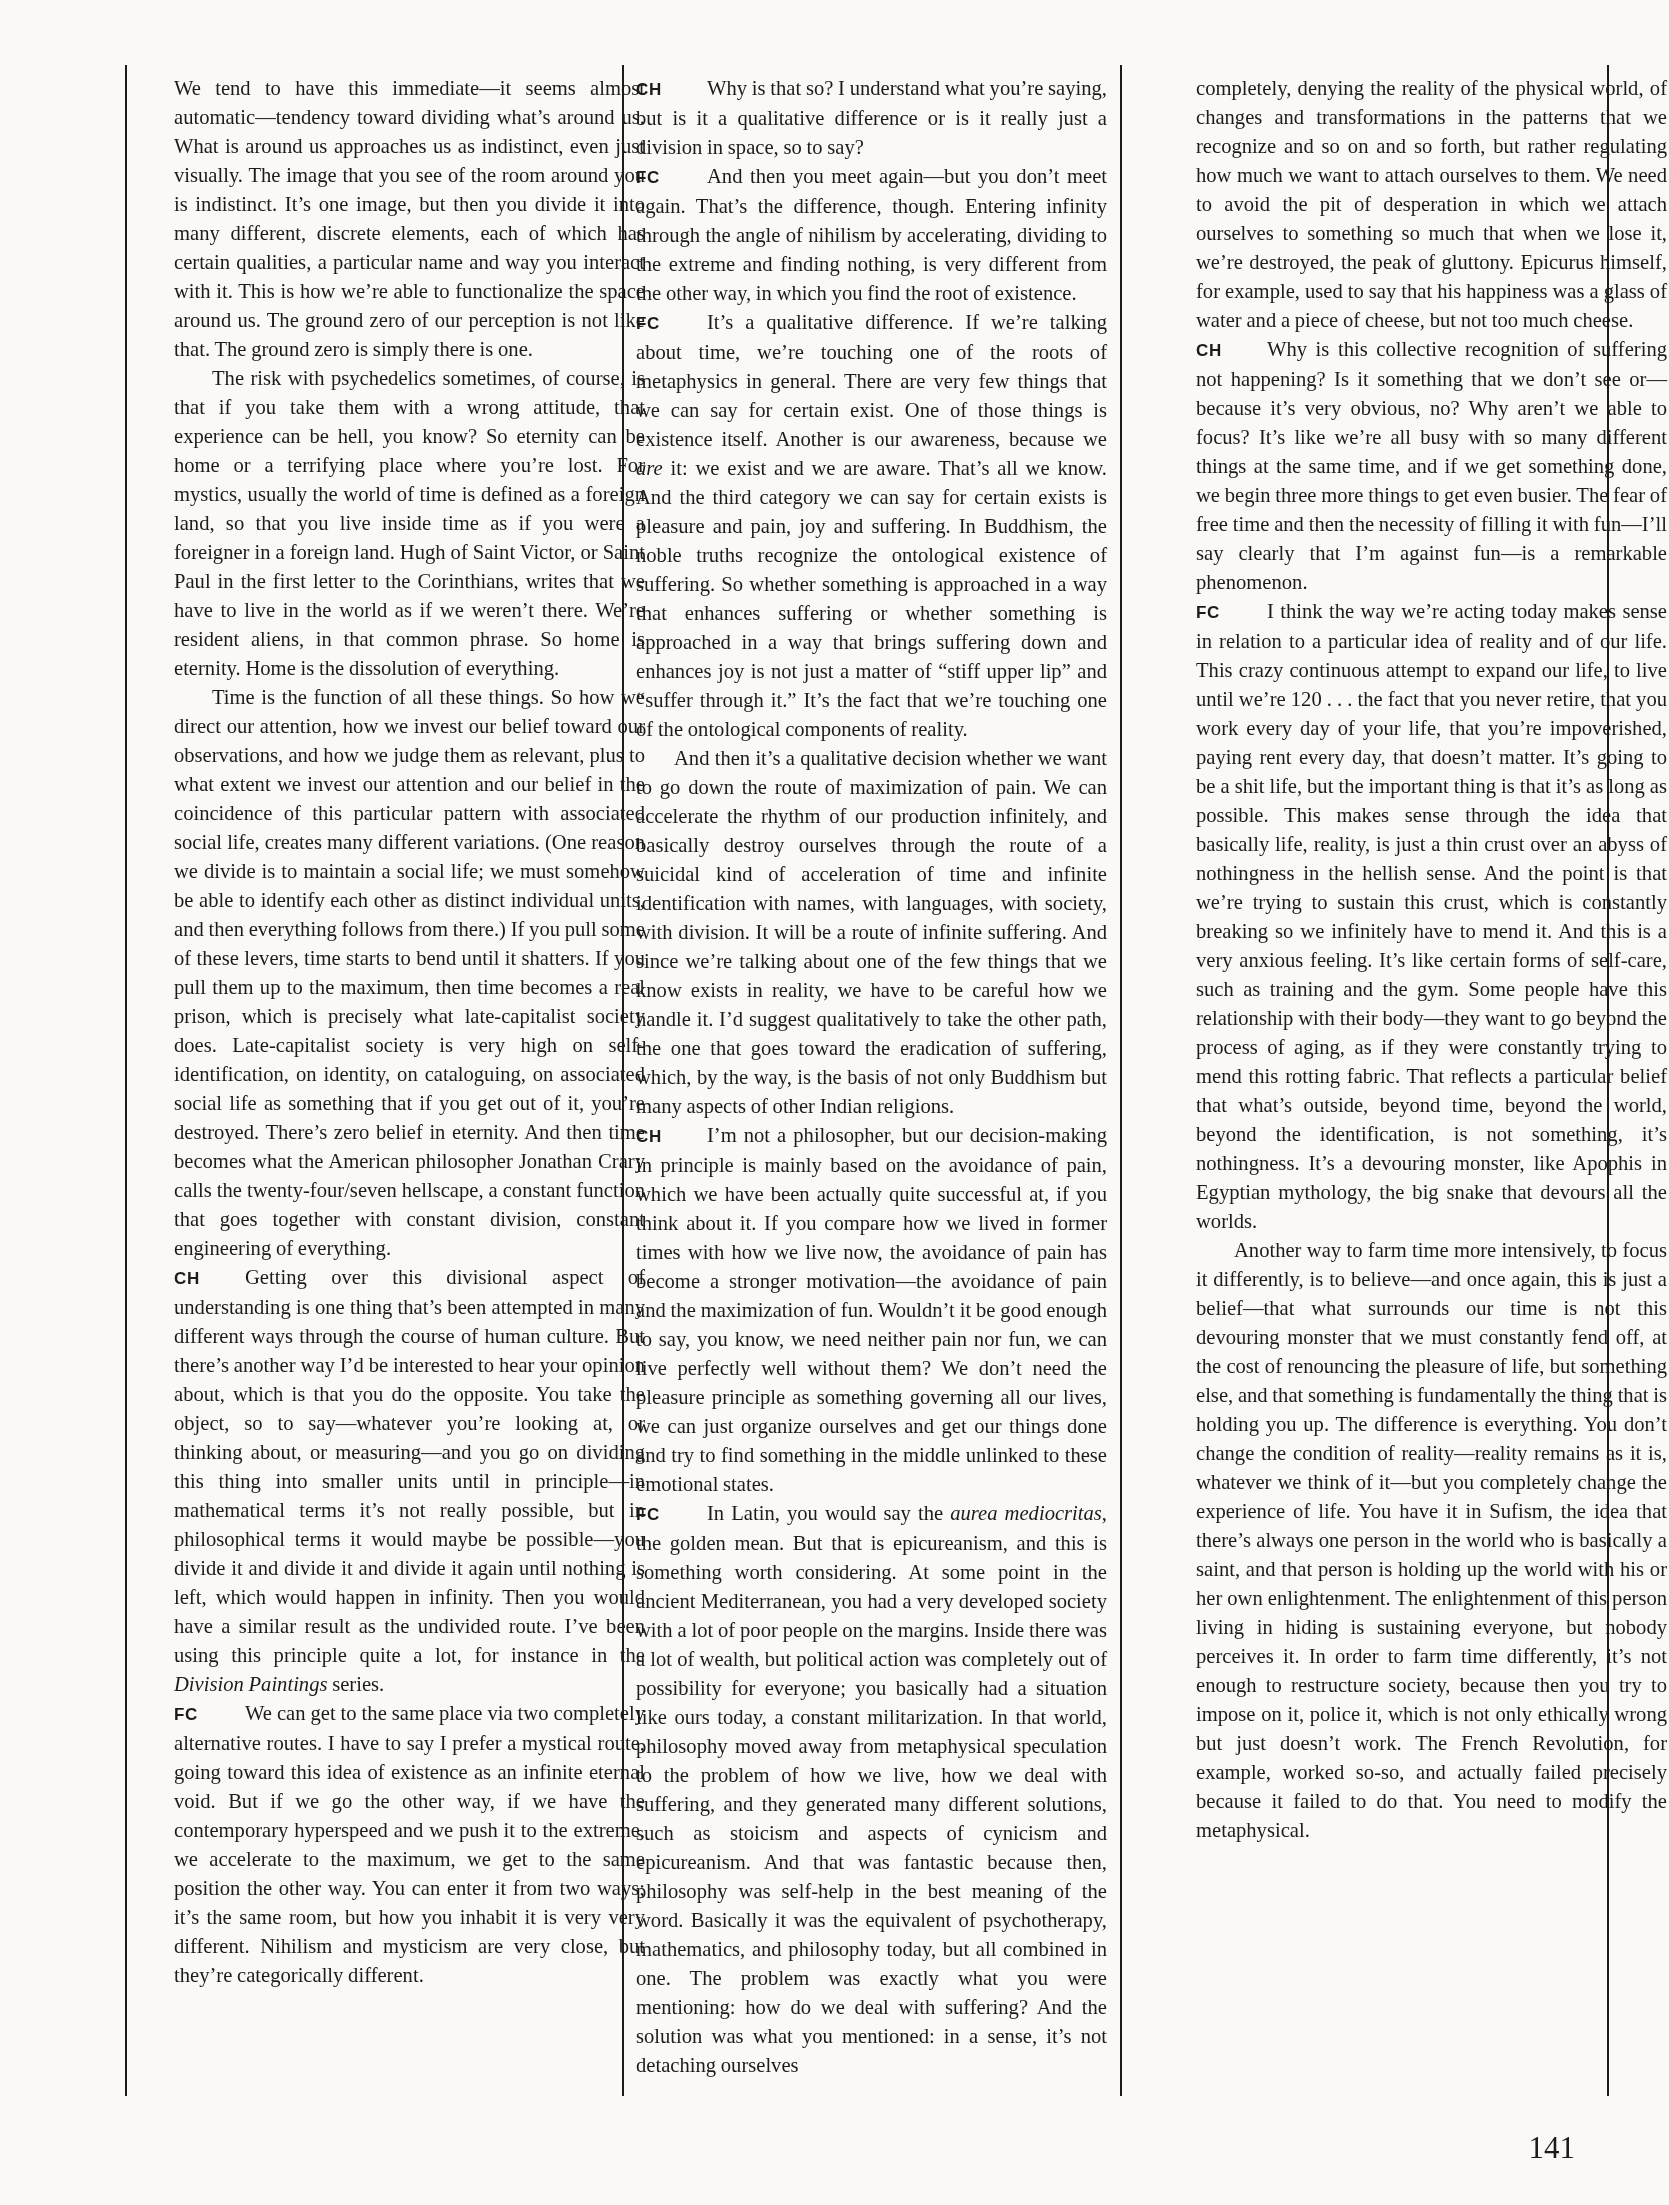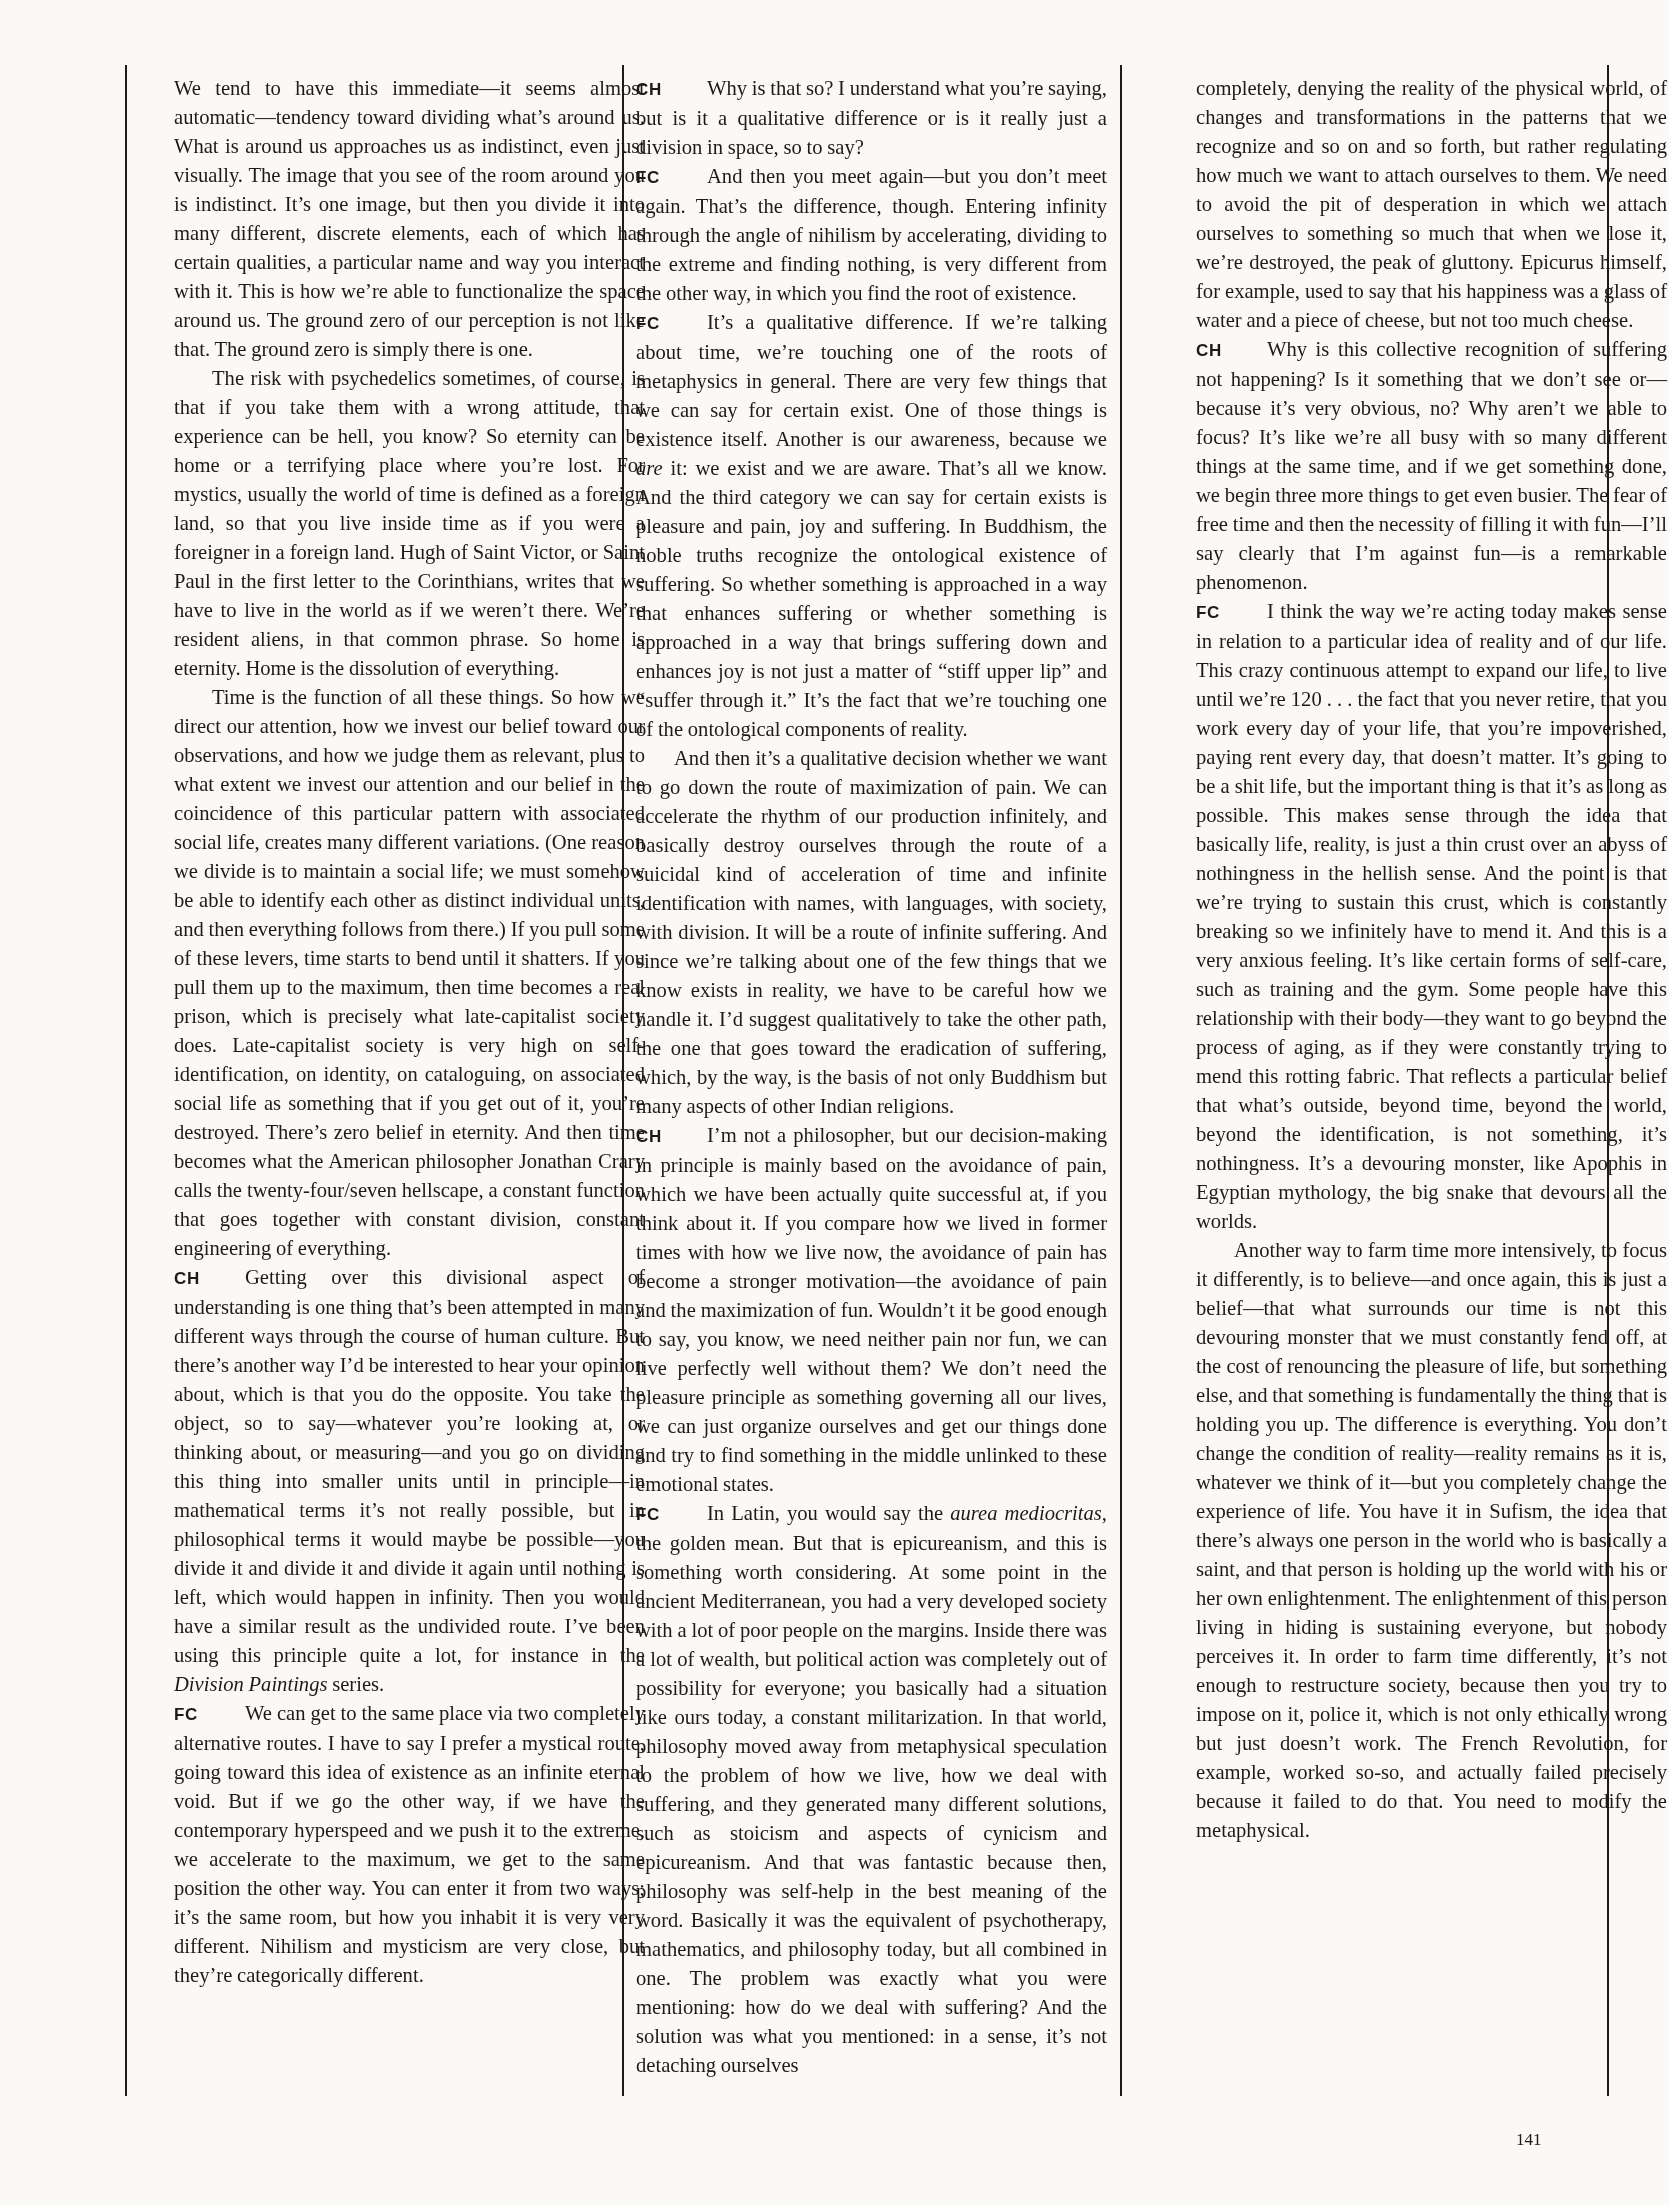--- a/index.html
+++ b/index.html
@@ -53,22 +53,22 @@
     letter-spacing: 0.04em;
     display: inline-block;
     min-width: 71px;
     text-indent: 0;
   }
   .pagenum {
     position: absolute;
     left: 1516px;
     top: 2130px;
     width: 59px;
-    text-align: left;
-    font-size: 17px;
+    text-align: right;
+    font-size: 31px;
     font-family: "Liberation Serif", serif;
     color: var(--ink, #1d1a17);
   }
 </style>
 </head>
 <body style="--paper: #faf9f6; --ink: #1d1a17;">
 
 <div class="rule r1"></div>
 <div class="rule r2"></div>
 <div class="rule r3"></div>

